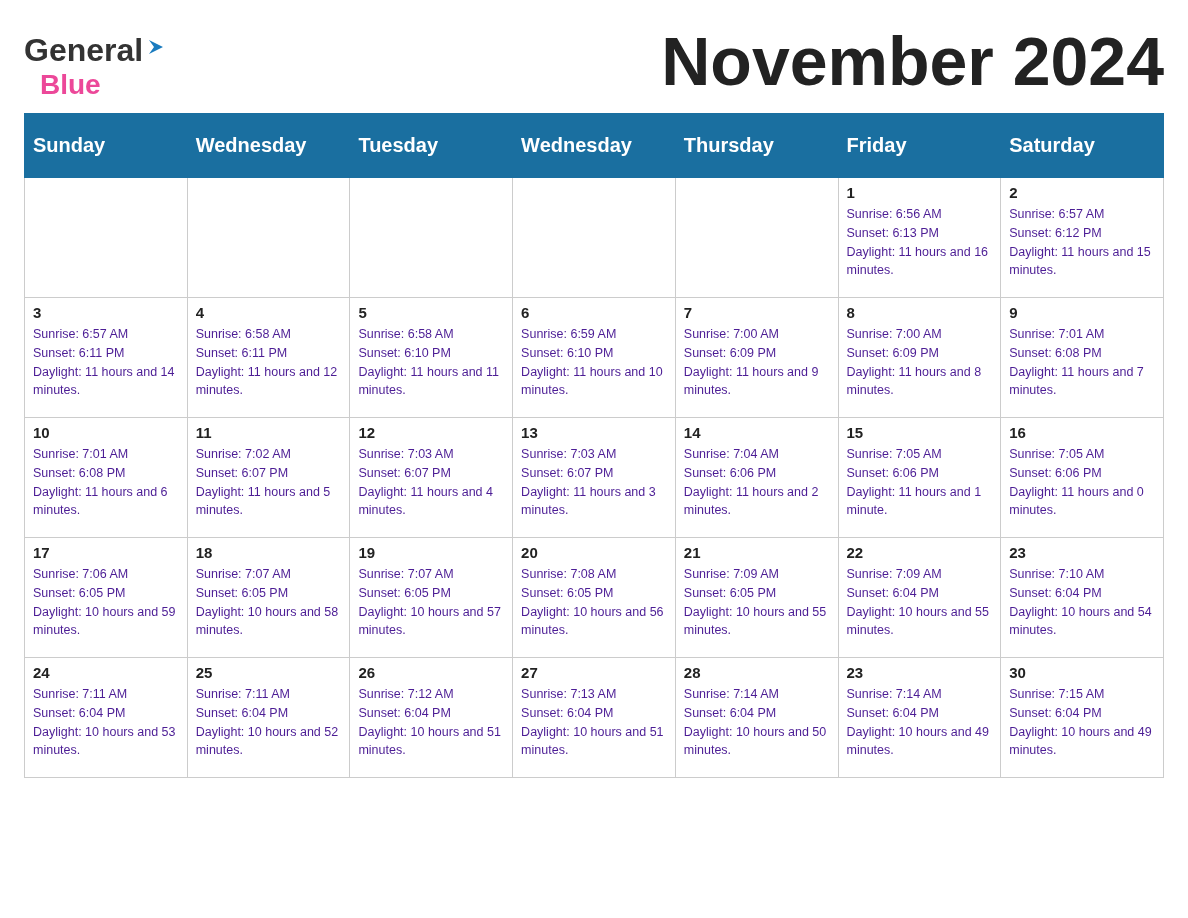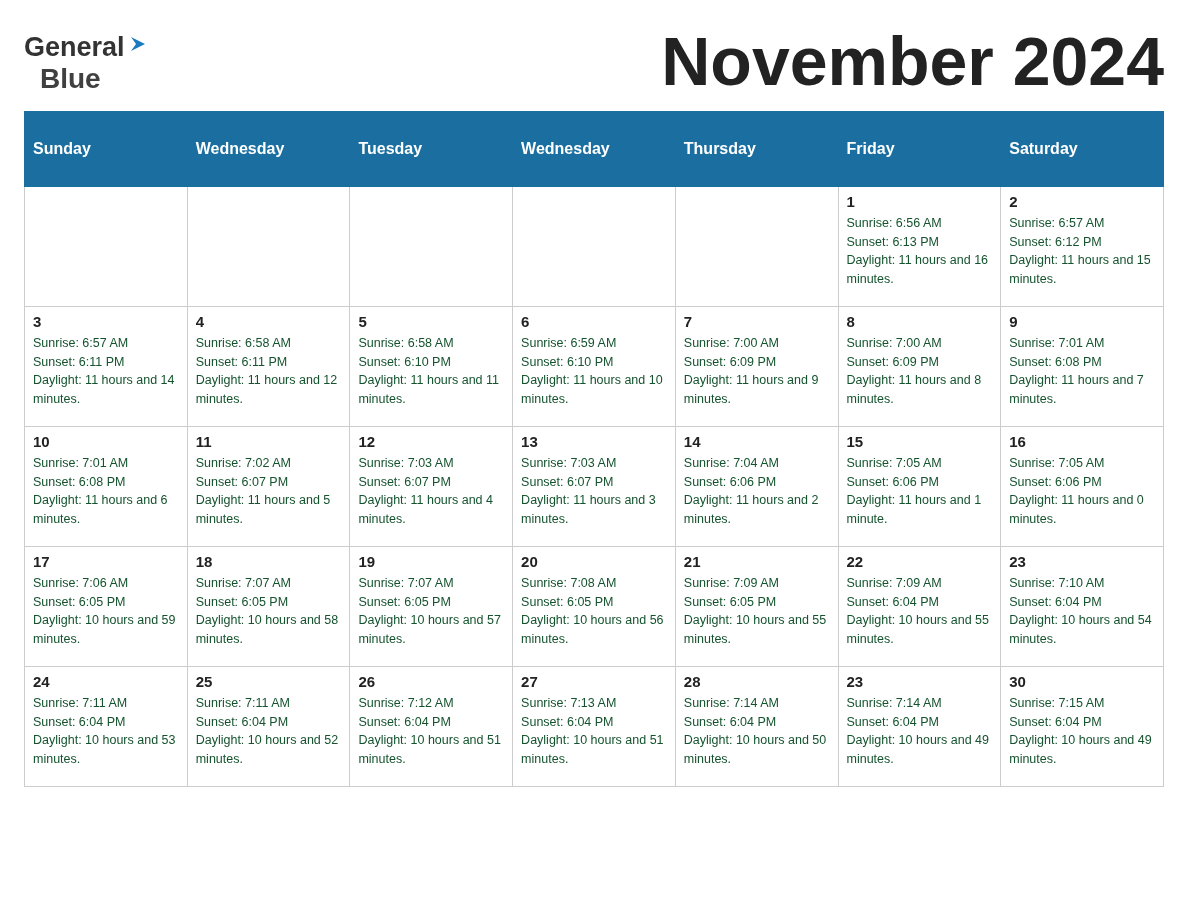--- a/index.html
+++ b/index.html
@@ -16,21 +16,21 @@
       align-items: flex-start;
       margin-bottom: 8px;
     }
     .logo {
       display: flex;
       flex-direction: column;
       align-items: flex-start;
       margin-top: 8px;
     }
     .logo-blue {
-      color: #404040;
+      color: #ec4899;
       font-size: 28px;
       font-weight: bold;
       margin-left: 8px;
     }
     .title-block {
       text-align: right;
     }
     .month-title {
       font-size: 68px;
       font-weight: bold;
@@ -43,23 +43,23 @@
       margin-top: 4px;
     }
     .calendar-table {
       width: 100%;
       border-collapse: collapse;
       margin-top: 12px;
     }
     .calendar-table thead th {
       background-color: #1a6fa0;
       color: #fff;
-      font-size: 16px;
-      font-weight: bold;
-      padding: 28px 8px;
+      font-size: 20px;
+      font-weight: bold;
+      padding: 20px 8px;
       text-align: left;
       border: 1px solid #1a6fa0;
     }
     .calendar-table tbody td {
       border: 1px solid #ccc;
       vertical-align: top;
       padding: 6px 8px;
       font-size: 13px;
       color: #333;
       width: 14.28%;
@@ -68,32 +68,32 @@
     }
     .day-number {
       font-size: 15px;
       font-weight: bold;
       color: #222;
       display: block;
       margin-bottom: 4px;
     }
     .day-info {
       font-size: 12.5px;
-      color: #14532d;
+      color: #4c1d95;
       line-height: 1.5;
     }
     .empty-cell {
       background: #fff;
     }
     .logo-row {
       display: flex;
       align-items: center;
     }
     .logo-general {
-      font-size: 27px;
+      font-size: 32px;
       font-weight: bold;
       color: #333;
     }
     .logo-arrow {
       display: inline-block;
       margin-left: 2px;
       position: relative;
       top: -2px;
     }
     .logo-arrow svg {

